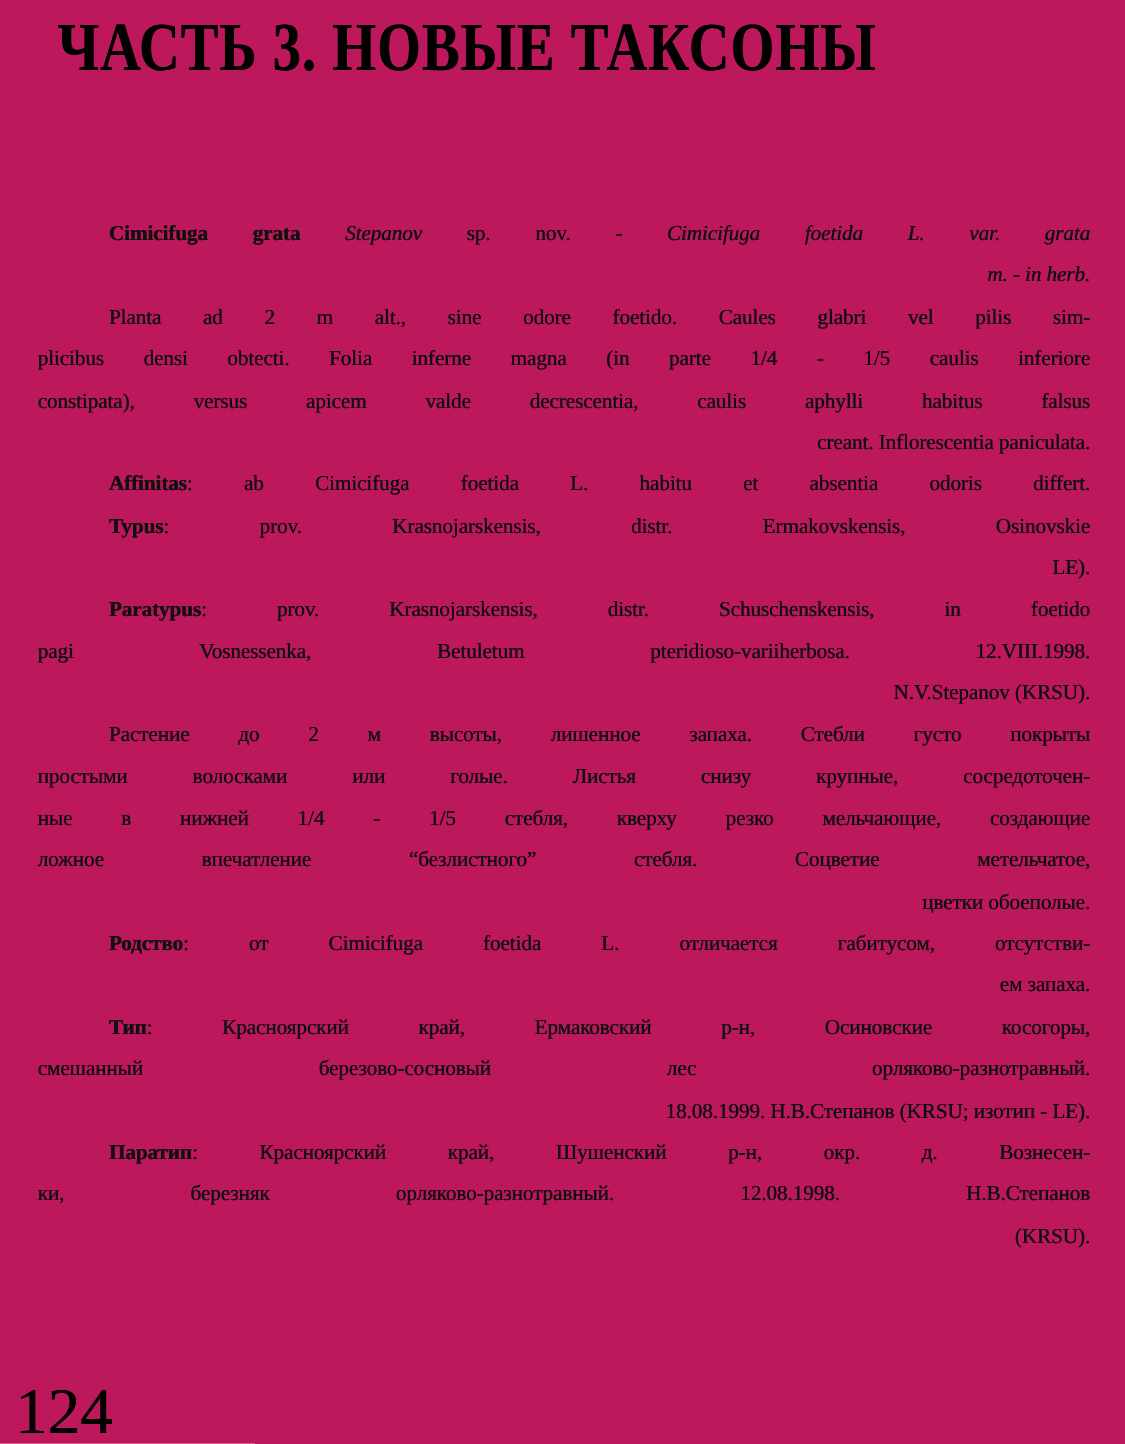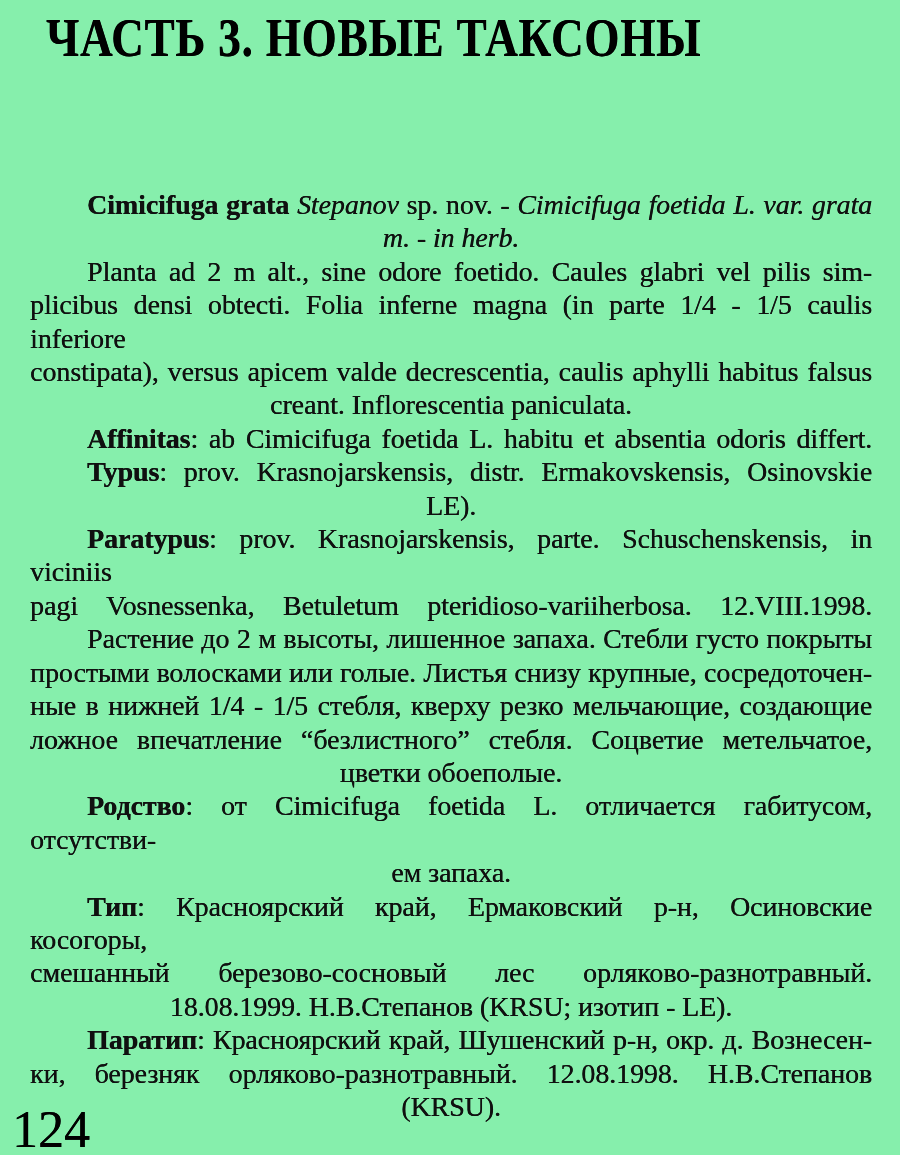--- a/index.html
+++ b/index.html
@@ -1,48 +1,48 @@
 <!DOCTYPE html>
 <html><head>
 <meta charset="utf-8">
 <style>
   * { margin: 0; padding: 0; box-sizing: border-box; }
   html, body { width: 900px; height: 1155px; }
   body { background: #ffffff; }
   .page {
     position: relative;
     width: 900px; height: 1155px;
-    background: #86efac;
+    background: #be185d;
     color: #101010;
     font-family: "Liberation Serif", "DejaVu Serif", serif;
     overflow: hidden;
   }
   .title {
     position: absolute;
     left: 46px; top: 6px;
     font-size: 55px;
     font-weight: bold;
     letter-spacing: 1px;
     white-space: nowrap;
     transform: scaleX(0.82);
     transform-origin: left top;
     color: #000;
     text-shadow: 0.4px 0 0 currentColor;
   }
   .body-text {
     position: absolute;
-    left: 30px; top: 188px;
+    left: 30px; top: 170px;
     width: 842px;
-    font-size: 28px;
+    font-size: 17px;
     line-height: 33.4px;
     letter-spacing: -0.1px;
     text-shadow: 0.3px 0 0 currentColor;
   }
   .para { display: block; }
-  .line { display: block; min-height: 33.4px; text-align: center; }
+  .line { display: block; min-height: 33.4px; text-align: right; }
   .line.justify { text-align: justify; text-align-last: justify; }
   .line.indent { text-indent: 57px; }
   .seg.bold { font-weight: bold; }
   .seg.italic { font-style: italic; }
   .page-number {
     position: absolute;
     left: 12px; top: 1100px;
     font-size: 52px;
     color: #000;
     text-shadow: 0.3px 0 0 currentColor;
@@ -65,22 +65,23 @@
         <div class="line"><span class="seg normal">creant. Inflorescentia paniculata.</span></div>
       </div>
       <div class="para">
         <div class="line justify indent"><span class="seg bold">Affinitas</span><span class="seg normal">: ab Cimicifuga foetida L. habitu et absentia odoris differt.</span></div>
       </div>
       <div class="para">
         <div class="line justify indent"><span class="seg bold">Typus</span><span class="seg normal">: prov. Krasnojarskensis, distr. Ermakovskensis, Osinovskie</span></div>
         <div class="line"><span class="seg normal">LE).</span></div>
       </div>
       <div class="para">
-        <div class="line justify indent"><span class="seg bold">Paratypus</span><span class="seg normal">: prov. Krasnojarskensis, parte. Schuschenskensis, in viciniis</span></div>
+        <div class="line justify indent"><span class="seg bold">Paratypus</span><span class="seg normal">: prov. Krasnojarskensis, distr. Schuschenskensis, in foetido</span></div>
         <div class="line justify"><span class="seg normal">pagi Vosnessenka, Betuletum pteridioso-variiherbosa. 12.VIII.1998.</span></div>
+        <div class="line"><span class="seg normal">N.V.Stepanov (KRSU).</span></div>
       </div>
       <div class="para">
         <div class="line justify indent"><span class="seg normal">Растение до 2 м высоты, лишенное запаха. Стебли густо покрыты</span></div>
         <div class="line justify"><span class="seg normal">простыми волосками или голые. Листья снизу крупные, сосредоточен-</span></div>
         <div class="line justify"><span class="seg normal">ные в нижней 1/4 - 1/5 стебля, кверху резко мельчающие, создающие</span></div>
         <div class="line justify"><span class="seg normal">ложное впечатление “безлистного” стебля. Соцветие метельчатое,</span></div>
         <div class="line"><span class="seg normal">цветки обоеполые.</span></div>
       </div>
       <div class="para">
         <div class="line justify indent"><span class="seg bold">Родство</span><span class="seg normal">: от Cimicifuga foetida L. отличается габитусом, отсутстви-</span></div>

